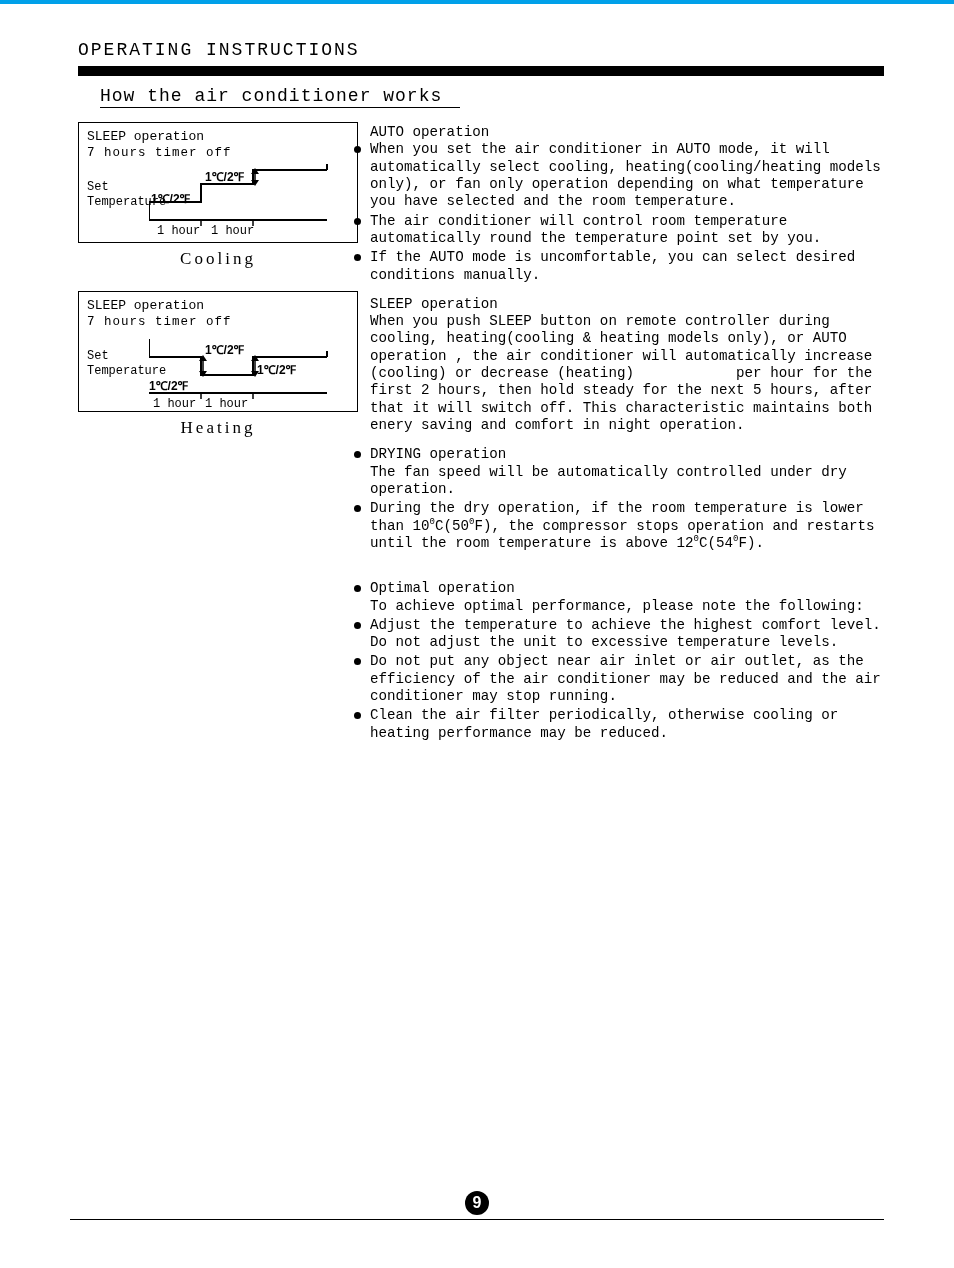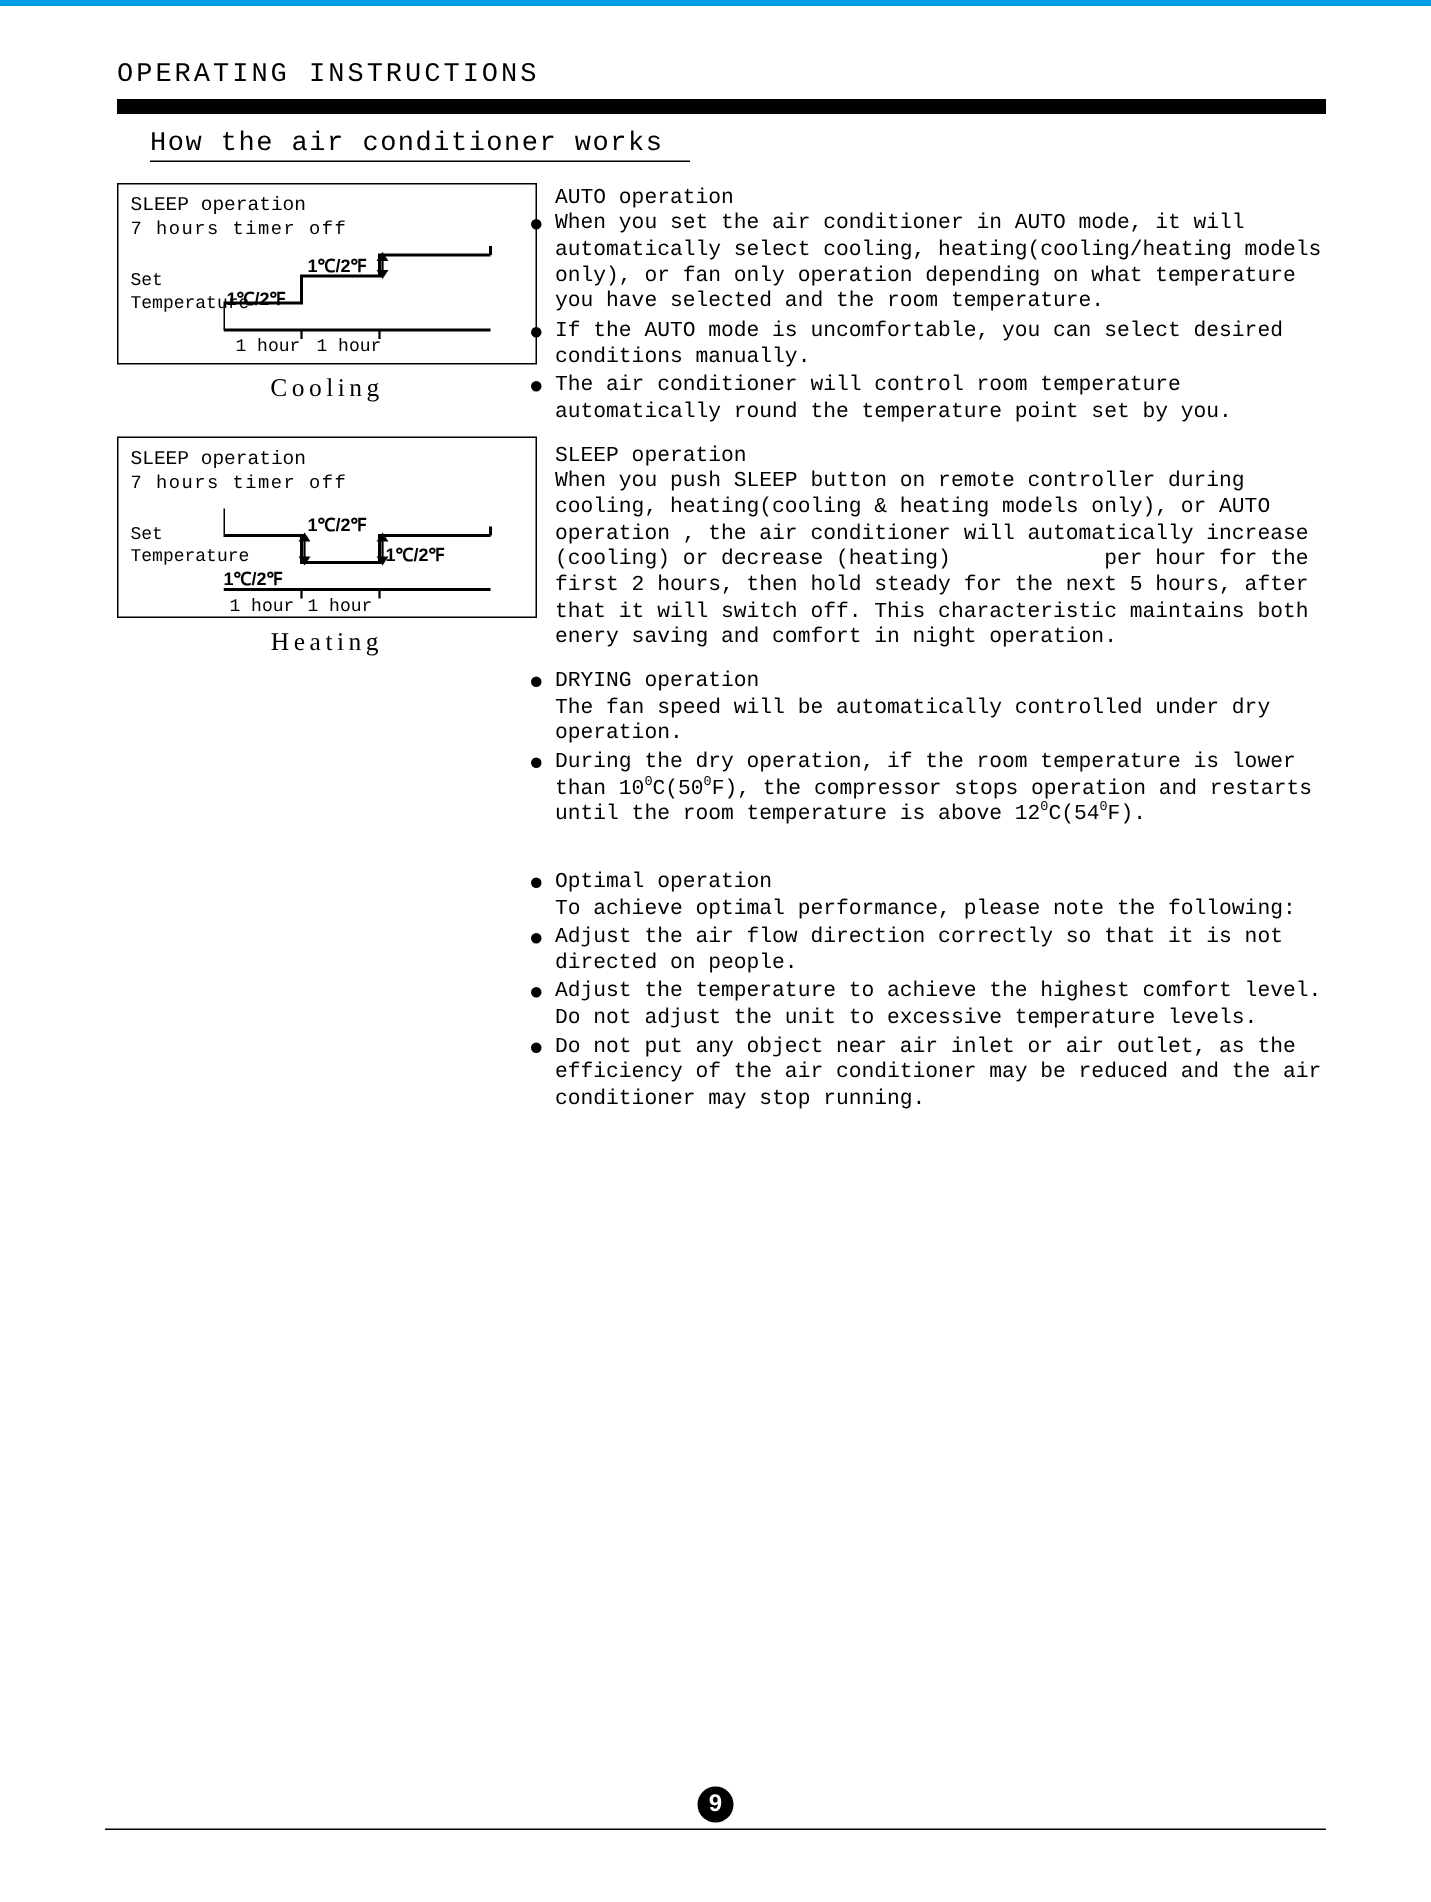--- a/index.html
+++ b/index.html
@@ -224,25 +224,25 @@
     <div class="right">
 
       <div class="bullet-block">
         <div class="para-head">AUTO operation</div>
         <div class="bullet-item">
             <span class="bullet-dot"></span>
             <span class="bullet-text">When you set the air conditioner in AUTO mode, it will automatically select cooling, heating(cooling/heating models only), or fan only operation depending on what temperature you have selected and the room temperature.</span>
           </div>
         <div class="bullet-item">
             <span class="bullet-dot"></span>
+            <span class="bullet-text">The air conditioner will control room temperature automatically round the temperature point set by you.</span>
+          </div>
+        <div class="bullet-item">
+            <span class="bullet-dot"></span>
             <span class="bullet-text">If the AUTO mode is uncomfortable, you can select desired conditions manually.</span>
-          </div>
-        <div class="bullet-item">
-            <span class="bullet-dot"></span>
-            <span class="bullet-text">The air conditioner will control room temperature automatically round the temperature point set by you.</span>
           </div>
       </div>
 
       <div class="bullet-block">
         <div class="para-head">SLEEP operation</div>
         <div class="para" style="white-space:pre-wrap;">When you push SLEEP button on remote controller during cooling, heating(cooling &amp; heating models only), or AUTO operation , the air conditioner will automatically increase (cooling) or decrease (heating)            per hour for the first 2 hours, then hold steady for the next 5 hours, after that it will switch off. This characteristic maintains both enery saving and comfort in night operation.</div>
       </div>
 
       <div class="bullet-block">
         <div class="bullet-item">
@@ -265,29 +265,29 @@
       <div class="bullet-block">
         <div class="bullet-item">
             <span class="bullet-dot"></span>
           <span class="bullet-text">
             <span>Optimal operation</span><br>
             <span>To achieve optimal performance, please note the following:</span>
           </span>
         </div>
         <div class="bullet-item">
             <span class="bullet-dot"></span>
-            <span class="bullet-text">Adjust the air flow direction correctly so that it is not directed on people.</span>
-          </div>
-        <div class="bullet-item">
-            <span class="bullet-dot"></span>
             <span class="bullet-text">Adjust the temperature to achieve the highest comfort level. Do not adjust the unit to excessive temperature levels.</span>
           </div>
         <div class="bullet-item">
             <span class="bullet-dot"></span>
             <span class="bullet-text">Do not put any object near air inlet or air outlet, as the efficiency of the air conditioner may be reduced and the air conditioner may stop running.</span>
+          </div>
+        <div class="bullet-item">
+            <span class="bullet-dot"></span>
+            <span class="bullet-text">Clean the air filter periodically, otherwise cooling or heating performance may be reduced.</span>
           </div>
       </div>
 
     </div>
   </div>
 </div>
 
 <div class="footer">
   <div class="page-no">9</div>
   <div class="foot-rule"></div>

